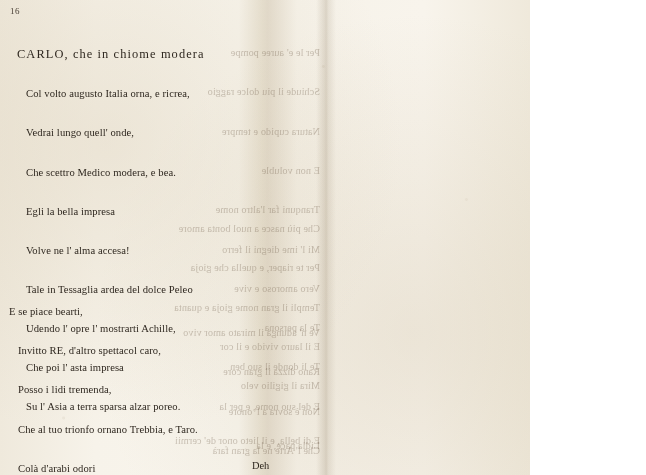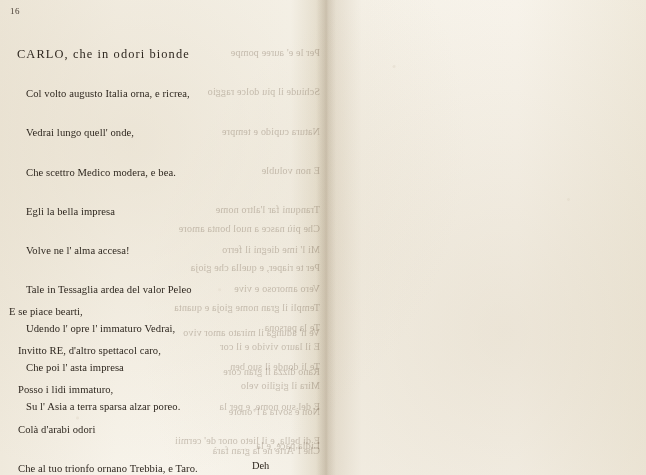--- a/index.html
+++ b/index.html
@@ -10,21 +10,21 @@
   body {
     width: 646px;
     height: 475px;
     overflow: hidden;
     font-family: "Liberation Serif", serif;
     color: #2b2520;
   }
 
   #page {
     position: relative;
-    width: 646px;
+    width: 530px;
     height: 475px;
     background: #f6f2e9;
     background-image:
       radial-gradient(circle at 20% 30%, rgba(214,201,175,0.35) 0%, rgba(214,201,175,0) 55%),
       radial-gradient(circle at 78% 70%, rgba(206,192,165,0.30) 0%, rgba(206,192,165,0) 60%),
       linear-gradient(90deg, #efe9dc 0%, #f7f3ea 18%, #f8f5ed 45%, #e6dfcf 49.5%, #e2dacb 50.5%, #f6f2e9 56%, #f8f4ec 80%, #efe9db 100%);
     font-family: Liberation Serif, serif;
   }
 
   
@@ -160,45 +160,45 @@
 
     <div class="showthrough" id="st-left-d">
       <span class="ln">E di bella, e il lieto onor de' cermii</span>
       <span class="ln">L'uno e altro dilegua, e le sue</span>
       
       
       
     </div>
 
     <div class="verse-block" id="left-verse-1">
-      <span class="ln ind0 drop-start">CARLO, che in odori bionde</span>
+      <span class="ln ind0 drop-start">CARLO, che in chiome modera</span>
       <span class="ln ind1">Col volto augusto Italia orna, e ricrea,</span>
       <span class="ln ind1">Vedrai lungo quell' onde,</span>
       <span class="ln ind1">Che scettro Medico modera, e bea.</span>
       <span class="ln ind1">Egli la bella impresa</span>
       <span class="ln ind1">Volve ne l' alma accesa!</span>
-      <span class="ln ind1">Tale in Tessaglia ardea del valor Peleo</span>
-      <span class="ln ind1">Udendo l' opre l' immaturo Vedrai,</span>
+      <span class="ln ind1">Tale in Tessaglia ardea del dolce Peleo</span>
+      <span class="ln ind1">Udendo l' opre l' mostrarti Achille,</span>
       <span class="ln ind1">Che poi l' asta impresa</span>
       <span class="ln ind1">Su l' Asia a terra sparsa alzar poreo.</span>
       
       
       
       
       
       
       
     </div>
 
     <div class="verse-block" id="left-verse-2">
       <span class="ln ind0">E se piace bearti,</span>
       <span class="ln ind1">Invitto RE, d'altro spettacol caro,</span>
-      <span class="ln ind1">Posso i lidi immaturo,</span>
+      <span class="ln ind1">Posso i lidi tremenda,</span>
+      <span class="ln ind1">Che al tuo trionfo ornano Trebbia, e Taro.</span>
       <span class="ln ind1">Colà d'arabi odori</span>
-      <span class="ln ind1">Che al tuo trionfo ornano Trebbia, e Taro.</span>
       
       
       
       
       
       
       
     </div>
 
     <div class="catchword" id="catchword-left">Deh</div>

